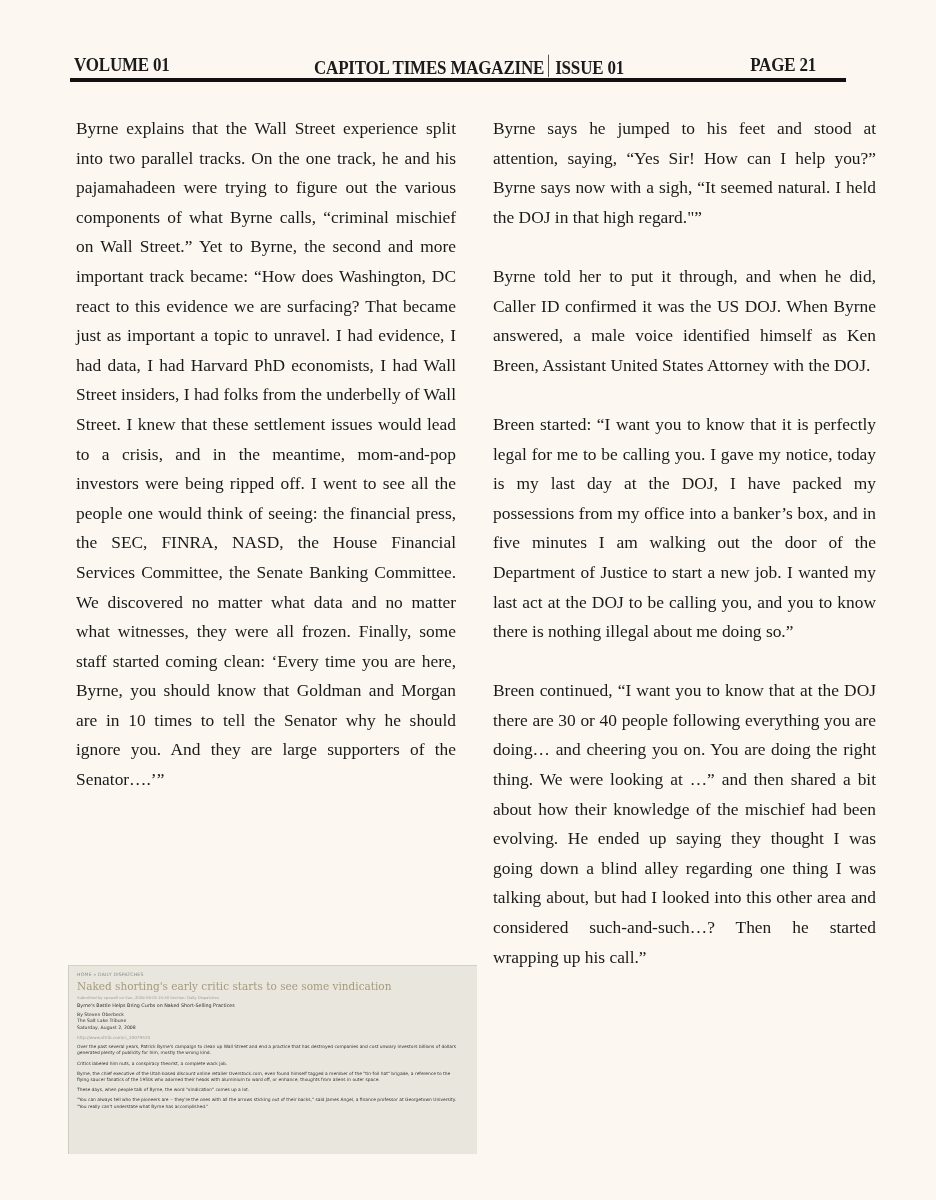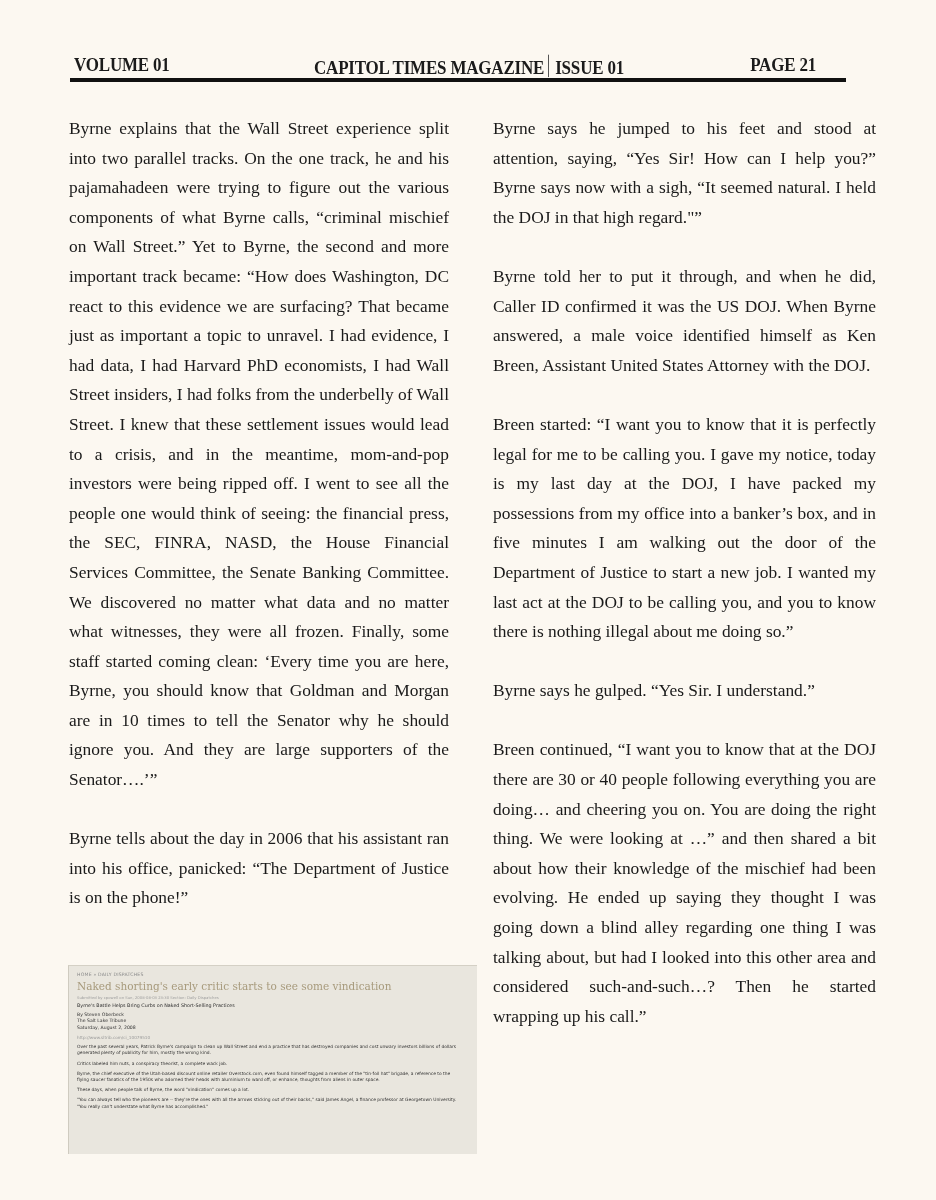--- a/index.html
+++ b/index.html
@@ -24,21 +24,21 @@
   .header .page { position: absolute; right: 30px; top: 0; }
   .rule {
     position: absolute; left: 70px; top: 78px; width: 776px; height: 4px; background: #111;
   }
   .col {
     position: absolute; top: 114px;
     font-size: 17.4px; line-height: 29.6px;
     text-align: justify;
   }
   .col p { margin: 0 0 29.6px 0; }
-  .col-left { left: 69px; width: 380px; }
+  .col-left { left: 76px; width: 380px; }
   .col-right { left: 493px; width: 383px; }
 
   .clip {
     position: absolute; left: 68px; top: 965px; width: 408px; height: 188px;
     background: #e9e6de;
     border-top: 1px solid #d4d0c5;
     border-left: 1px solid #cfcbc0;
     font-family: "DejaVu Sans", sans-serif;
     color: #333;
     overflow: hidden;
@@ -59,28 +59,26 @@
   <span class="vol">VOLUME 01</span>
   <span class="center">
     <span>CAPITOL TIMES MAGAZINE</span><span class="sep"></span><span>ISSUE 01</span>
   </span>
   <span class="page">PAGE 21</span>
 </div>
 <div class="rule"></div>
 
 <div class="col col-left">
   <p>Byrne explains that the Wall Street experience split into two parallel tracks. On the one track, he and his pajamahadeen were trying to figure out the various components of what Byrne calls, “criminal mischief on Wall Street.” Yet to Byrne, the second and more important track became: “How does Washington, DC react to this evidence we are surfacing? That became just as important a topic to unravel. I had evidence, I had data, I had Harvard PhD economists, I had Wall Street insiders, I had folks from the underbelly of Wall Street. I knew that these settlement issues would lead to a crisis, and in the meantime, mom-and-pop investors were being ripped off. I went to see all the people one would think of seeing: the financial press, the SEC, FINRA, NASD, the House Financial Services Committee, the Senate Banking Committee. We discovered no matter what data and no matter what witnesses, they were all frozen. Finally, some staff started coming clean: ‘Every time you are here, Byrne, you should know that Goldman and Morgan are in 10 times to tell the Senator why he should ignore you. And they are large supporters of the Senator….’”</p>
-  <p>Byrne tells about the day in 2006 that his assistant ran into his office, panicked: “The Department of Justice is on the phone!”</p>
 </div>
 
 <div class="col col-right">
   <p>Byrne says he jumped to his feet and stood at attention, saying, “Yes Sir! How can I help you?” Byrne says now with a sigh, “It seemed natural. I held the DOJ in that high regard."”</p>
   <p>Byrne told her to put it through, and when he did, Caller ID confirmed it was the US DOJ.  When Byrne answered,  a male voice identified himself as Ken Breen, Assistant United States Attorney with the DOJ.</p>
   <p>Breen started: “I want you to know that it is perfectly legal for me to be calling you. I gave my notice, today is my last day at the DOJ, I have packed my possessions from my office into a banker’s box, and in five minutes I am walking out the door of the Department of Justice to start a new job. I wanted my last act at the DOJ to be calling you, and you to know there is nothing illegal about me doing so.”</p>
-  <p>Byrne says he gulped. “Yes Sir. I understand.”</p>
   <p>Breen continued, “I want you to know that at the DOJ there are 30 or 40 people following everything you are doing… and cheering you on. You are doing the right thing. We were looking at …” and then shared a bit about how their knowledge of the mischief had been evolving. He ended up saying they thought I was going down a blind alley regarding one thing I was talking about, but had I looked into this other area and considered such-and-such…? Then he started wrapping up his call.”</p>
 </div>
 
 <div class="clip">
   <div class="inner">
     <div class="crumb">HOME » DAILY DISPATCHES</div>
     <div class="headline">Naked shorting's early critic starts to see some vindication</div>
     <div class="meta">Submitted by cpowell on Sun, 2008-08-03 23:30 Section: Daily Dispatches</div>
     <div class="subhead">Byrne's Battle Helps Bring Curbs on Naked Short-Selling Practices</div>
     <div class="byline">

